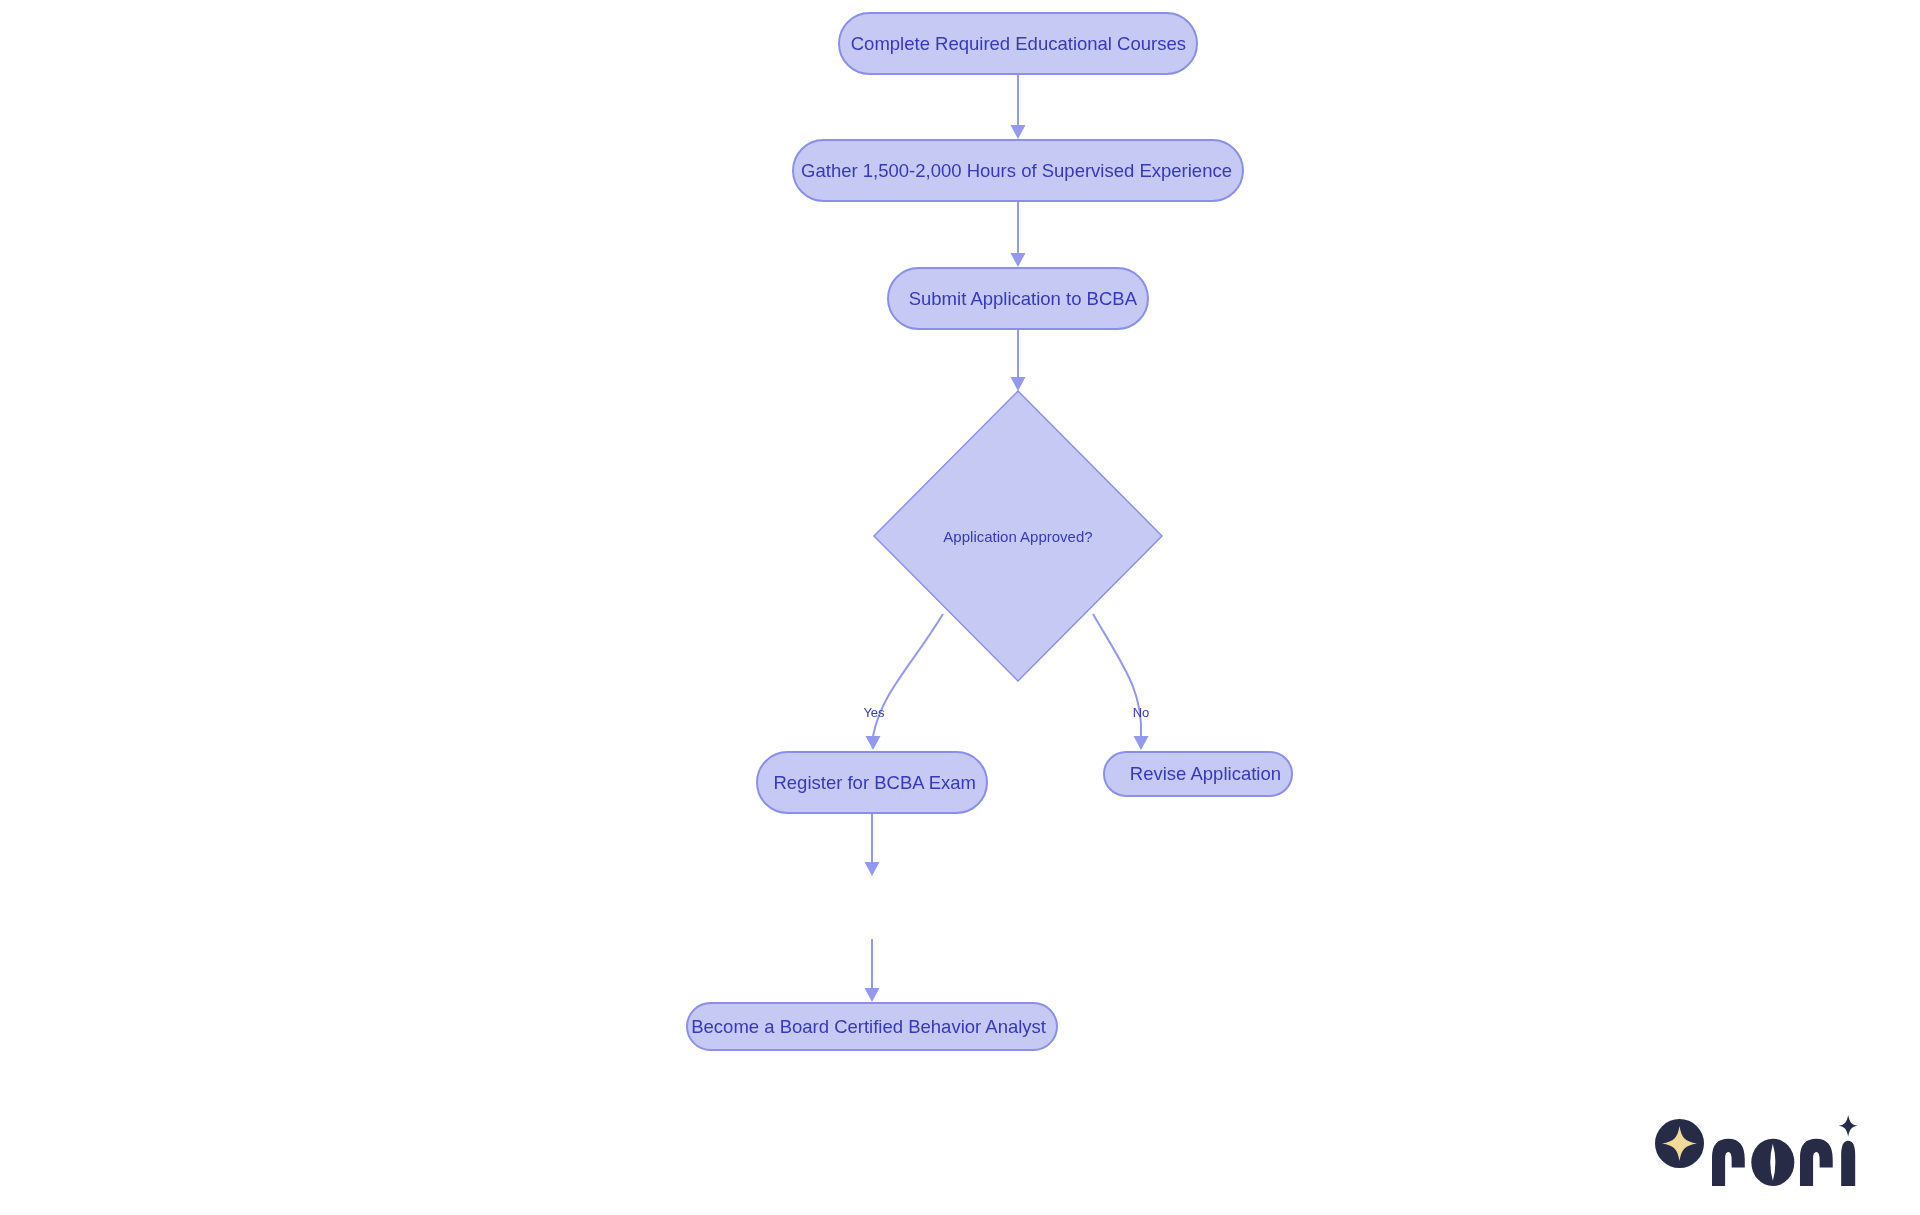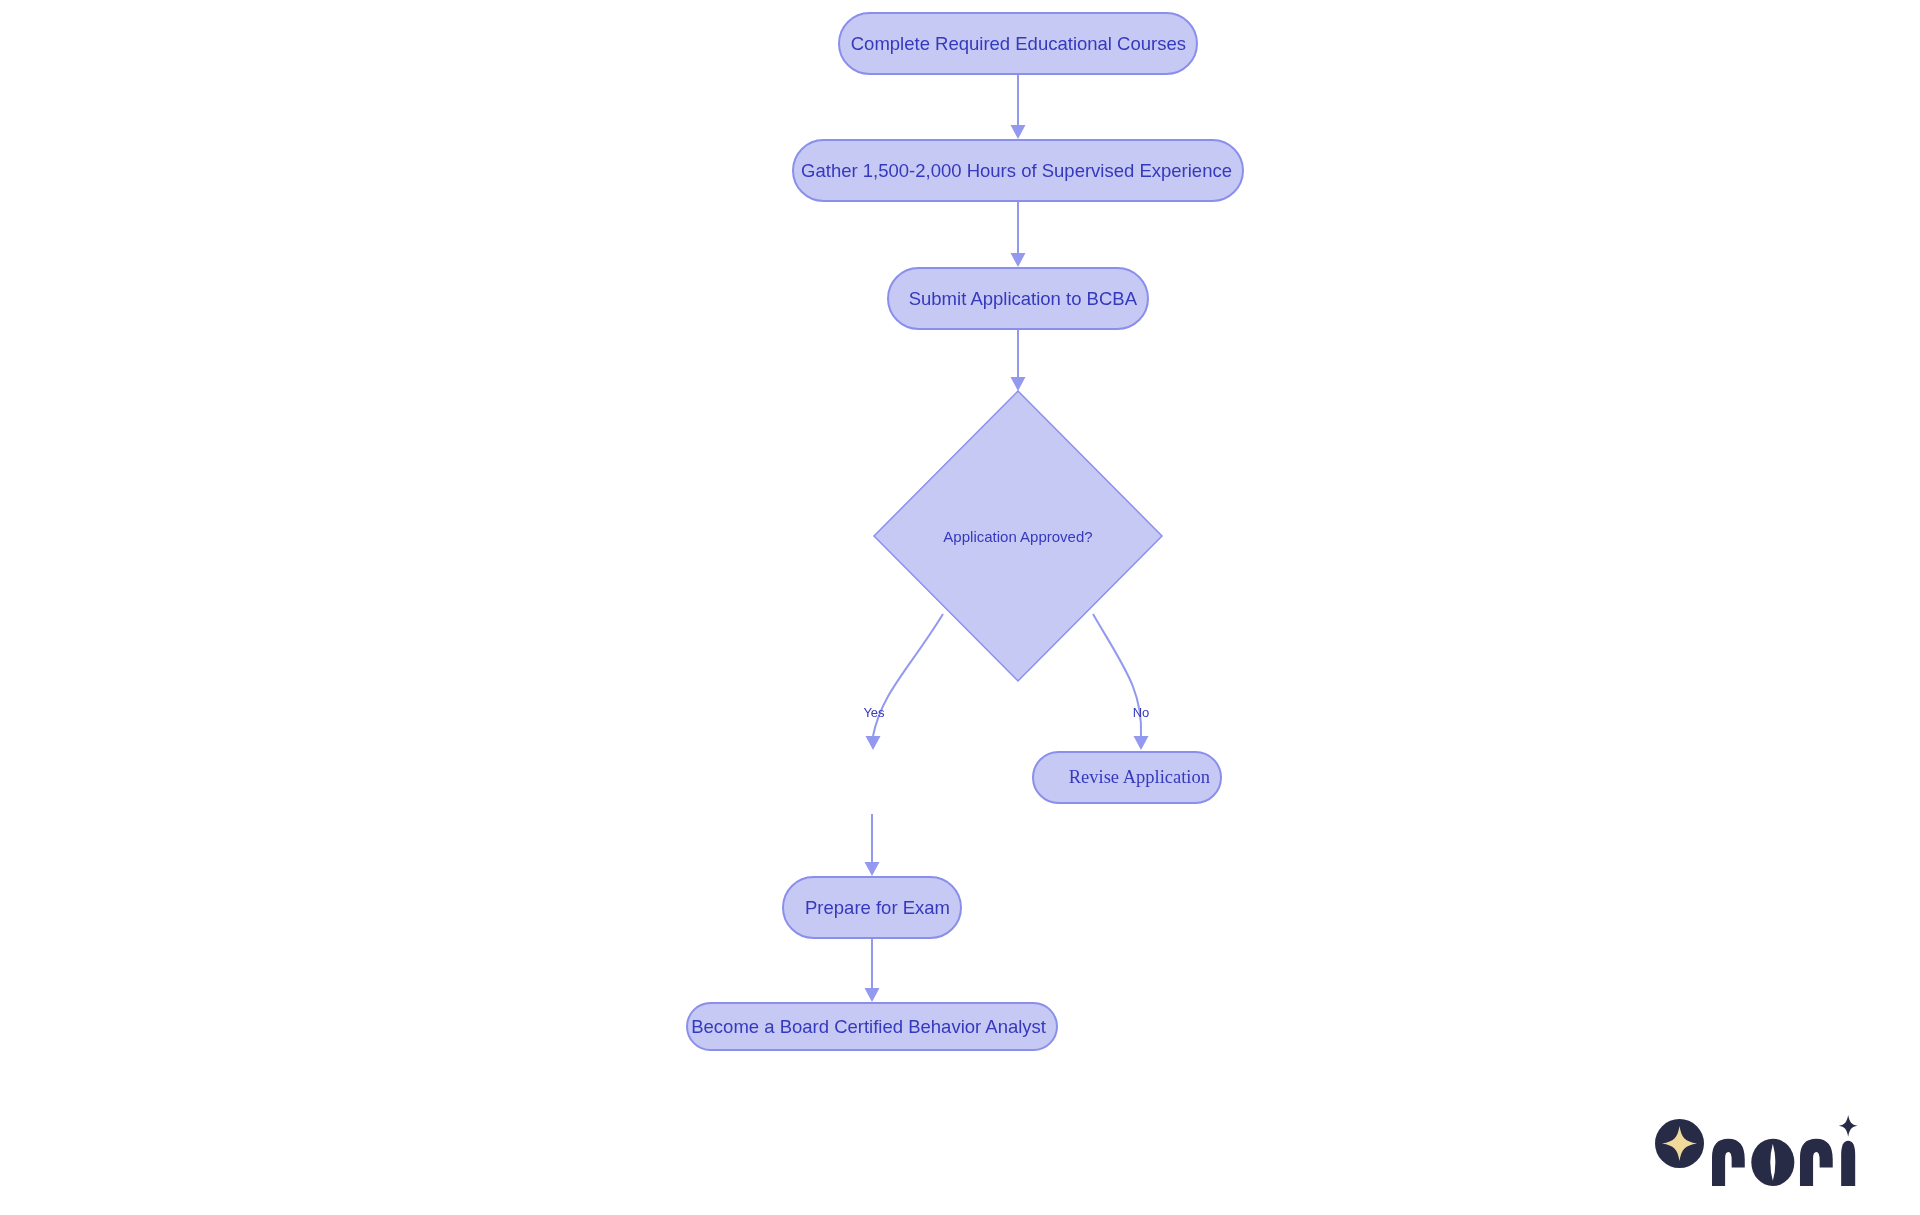--- a/index.html
+++ b/index.html
@@ -78,28 +78,28 @@
   </div>
 
   <div class="edge-label" style="left:844px;top:699px;width:60px;height:26px;">
     <span>Yes</span>
   </div>
 
   <div class="edge-label" style="left:1111px;top:699px;width:60px;height:26px;">
     <span>No</span>
   </div>
 
+  <div class="pill" style="left:756px;top:751px;width:232px;height:63px;">
+    <span>Register for BCBA Exam</span>
+  </div>
 
-  <div class="pill" style="left:1032px;top:751px;width:190px;height:53px;font-family:Liberation Serif, serif;">
+  <div class="pill" style="left:1103px;top:751px;width:190px;height:46px;">
     <span>Revise Application</span>
   </div>
 
-  <div class="pill" style="left:782px;top:876px;width:180px;height:63px;">
-    <span>Prepare for Exam</span>
-  </div>
 
   <div class="pill" style="left:686px;top:1002px;width:372px;height:49px;">
     <span>Become a Board Certified Behavior Analyst</span>
   </div>
 
   <div class="logo">
     <svg class="logo-mark" width="49" height="49" viewBox="0 0 49 49">
       <circle class="navy-fill" cx="24.5" cy="24.5" r="24.5"></circle>
       <path class="gold-fill" d="M24.5,7 C26.5,19 30,22.5 42,24.5 C30,26.5 26.5,30 24.5,42 C22.5,30 19,26.5 7,24.5 C19,22.5 22.5,19 24.5,7 Z"></path>
     </svg>

